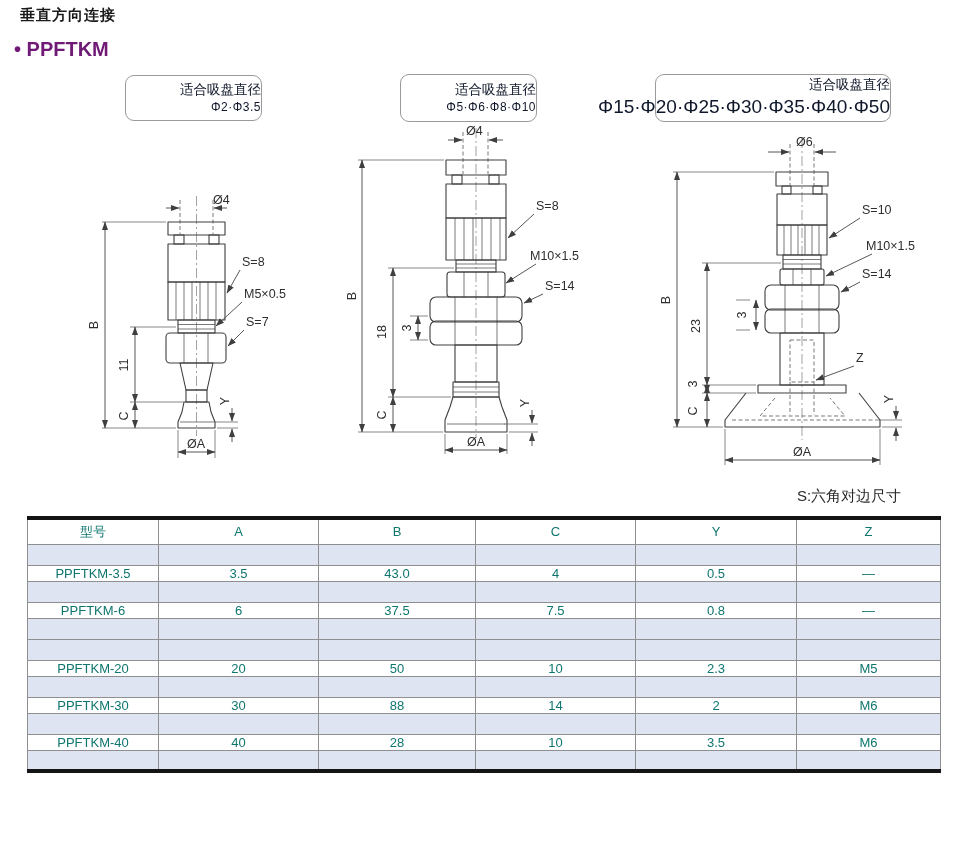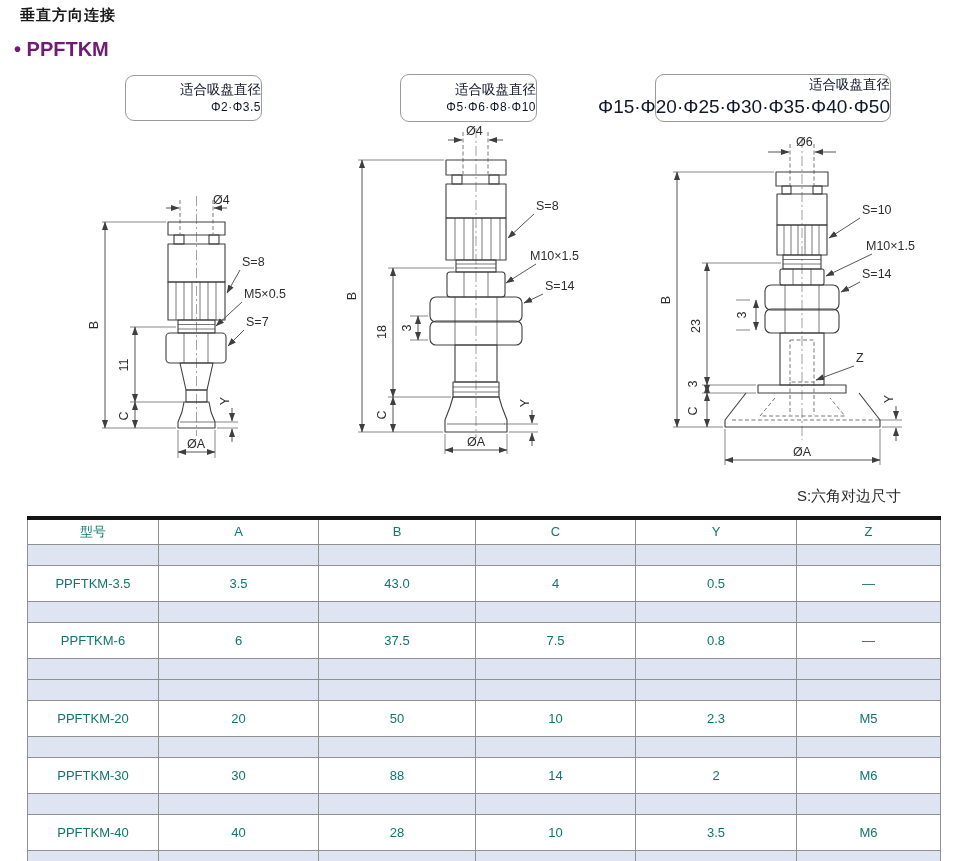--- a/index.html
+++ b/index.html
@@ -29,21 +29,21 @@
   svg .dsh{fill:none;stroke:#555;stroke-width:.8;stroke-dasharray:4 2.5;}
   svg .ma{marker-end:url(#arw);}
   svg .mb{marker-start:url(#arw);marker-end:url(#arw);}
   svg text{fill:#2e2e2e;font-family:"Liberation Sans",sans-serif;font-size:12.5px;}
   table.dims{position:absolute;left:27px;top:516px;width:913px;border-collapse:collapse;table-layout:fixed;
              border-top:4px solid #141414;border-bottom:4px solid #141414;font-size:13px;color:#0f766e;border-radius:9px;}
   table.dims th,table.dims td{border:1px solid #8f8f8f;text-align:center;padding:0;font-weight:normal;
              overflow:hidden;white-space:nowrap;}
   table.dims thead tr{height:26px;background:#ffffff;}
   tr.sp{height:21px;background:#dee4f2;}
-  tr.data{height:36px;background:#ffffff;}
+  tr.data{height:16px;background:#ffffff;}
 </style>
 </head>
 <body>
 
 <div class="page">
 
   <svg width="0" height="0" style="position:absolute">
     <defs>
       <marker id="arw" viewBox="0 0 10 10" refX="9" refY="5" markerWidth="10" markerHeight="10" orient="auto-start-reverse">
         <path d="M0,1.6 L9.5,5 L0,8.4 Z" fill="#3f3f3f"></path>

